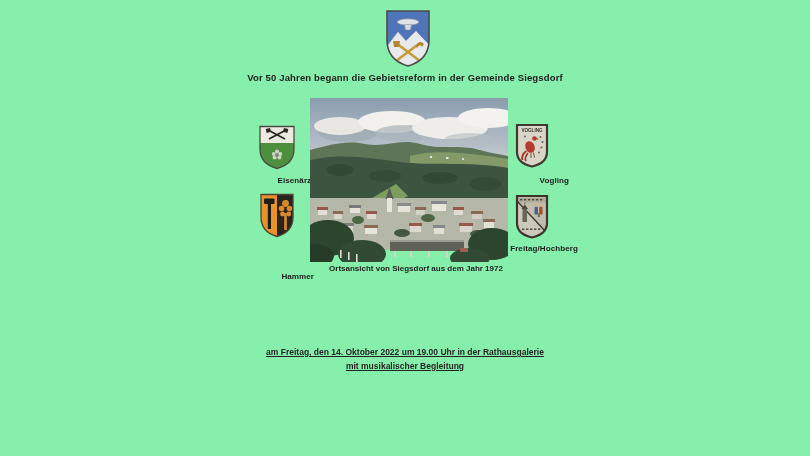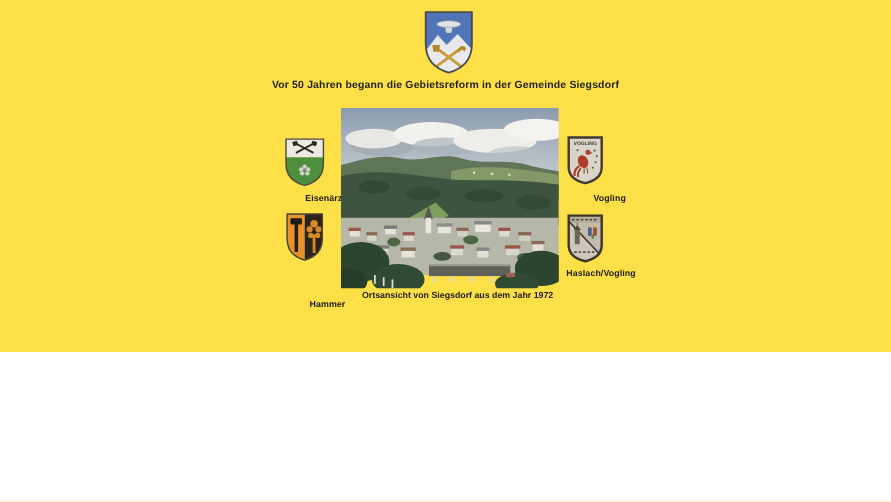--- a/index.html
+++ b/index.html
@@ -1,17 +1,17 @@
 <!DOCTYPE html>
 <html><head>
 <meta charset="utf-8">
 <style>
   html,body { margin:0; padding:0; background:#ffffff; }
   .canvas {
-    position:relative; width:810px; height:320px; background:#fde047;
+    position:relative; width:810px; height:456px; background:#86efac;
     overflow:hidden; font-family:"Liberation Sans", sans-serif; color:#222;
   }
   .abs { position:absolute; }
 
   .crest-top { left:383px; top:8px; width:50px; height:61px; }
 
   .page-title {
     top:72px; left:405px; transform:translateX(-50%);
     white-space:nowrap; font-size:9.5px; font-weight:bold; letter-spacing:0.15px;
   }
@@ -270,21 +270,23 @@
         <rect x="24.8" y="20" width="2" height="4" fill="#5a7a4a"></rect>
       </g>
       <rect x="9" y="35.5" width="2.4" height="1.4" fill="#4a443a"></rect>
         <rect x="13" y="35.5" width="2.4" height="1.4" fill="#4a443a"></rect>
         <rect x="17" y="35.5" width="2.4" height="1.4" fill="#4a443a"></rect>
         <rect x="21" y="35.5" width="2.4" height="1.4" fill="#4a443a"></rect>
         <rect x="25" y="35.5" width="2.4" height="1.4" fill="#4a443a"></rect>
     </g>
     <path d="M4,3 H34 V30 Q34,41 19,44.5 Q4,41 4,30 Z" fill="none" stroke="#3b352b" stroke-width="2.2"></path>
   </svg>
-  <div class="abs crest-label lbl-haslach">Haslach/Vogling</div>
+  <div class="abs crest-label lbl-haslach">Freitag/Hochberg</div>
 
   <div class="abs photo-caption">Ortsansicht von Siegsdorf aus dem Jahr 1972</div>
 
 
   <div class="abs events">
+    <span class="ev-line">am Freitag, den 14. Oktober 2022 um 19.00 Uhr in der Rathausgalerie</span>
+    <span class="ev-line">mit musikalischer Begleitung</span>
   </div>
 
 </div>
 
 </body></html>

